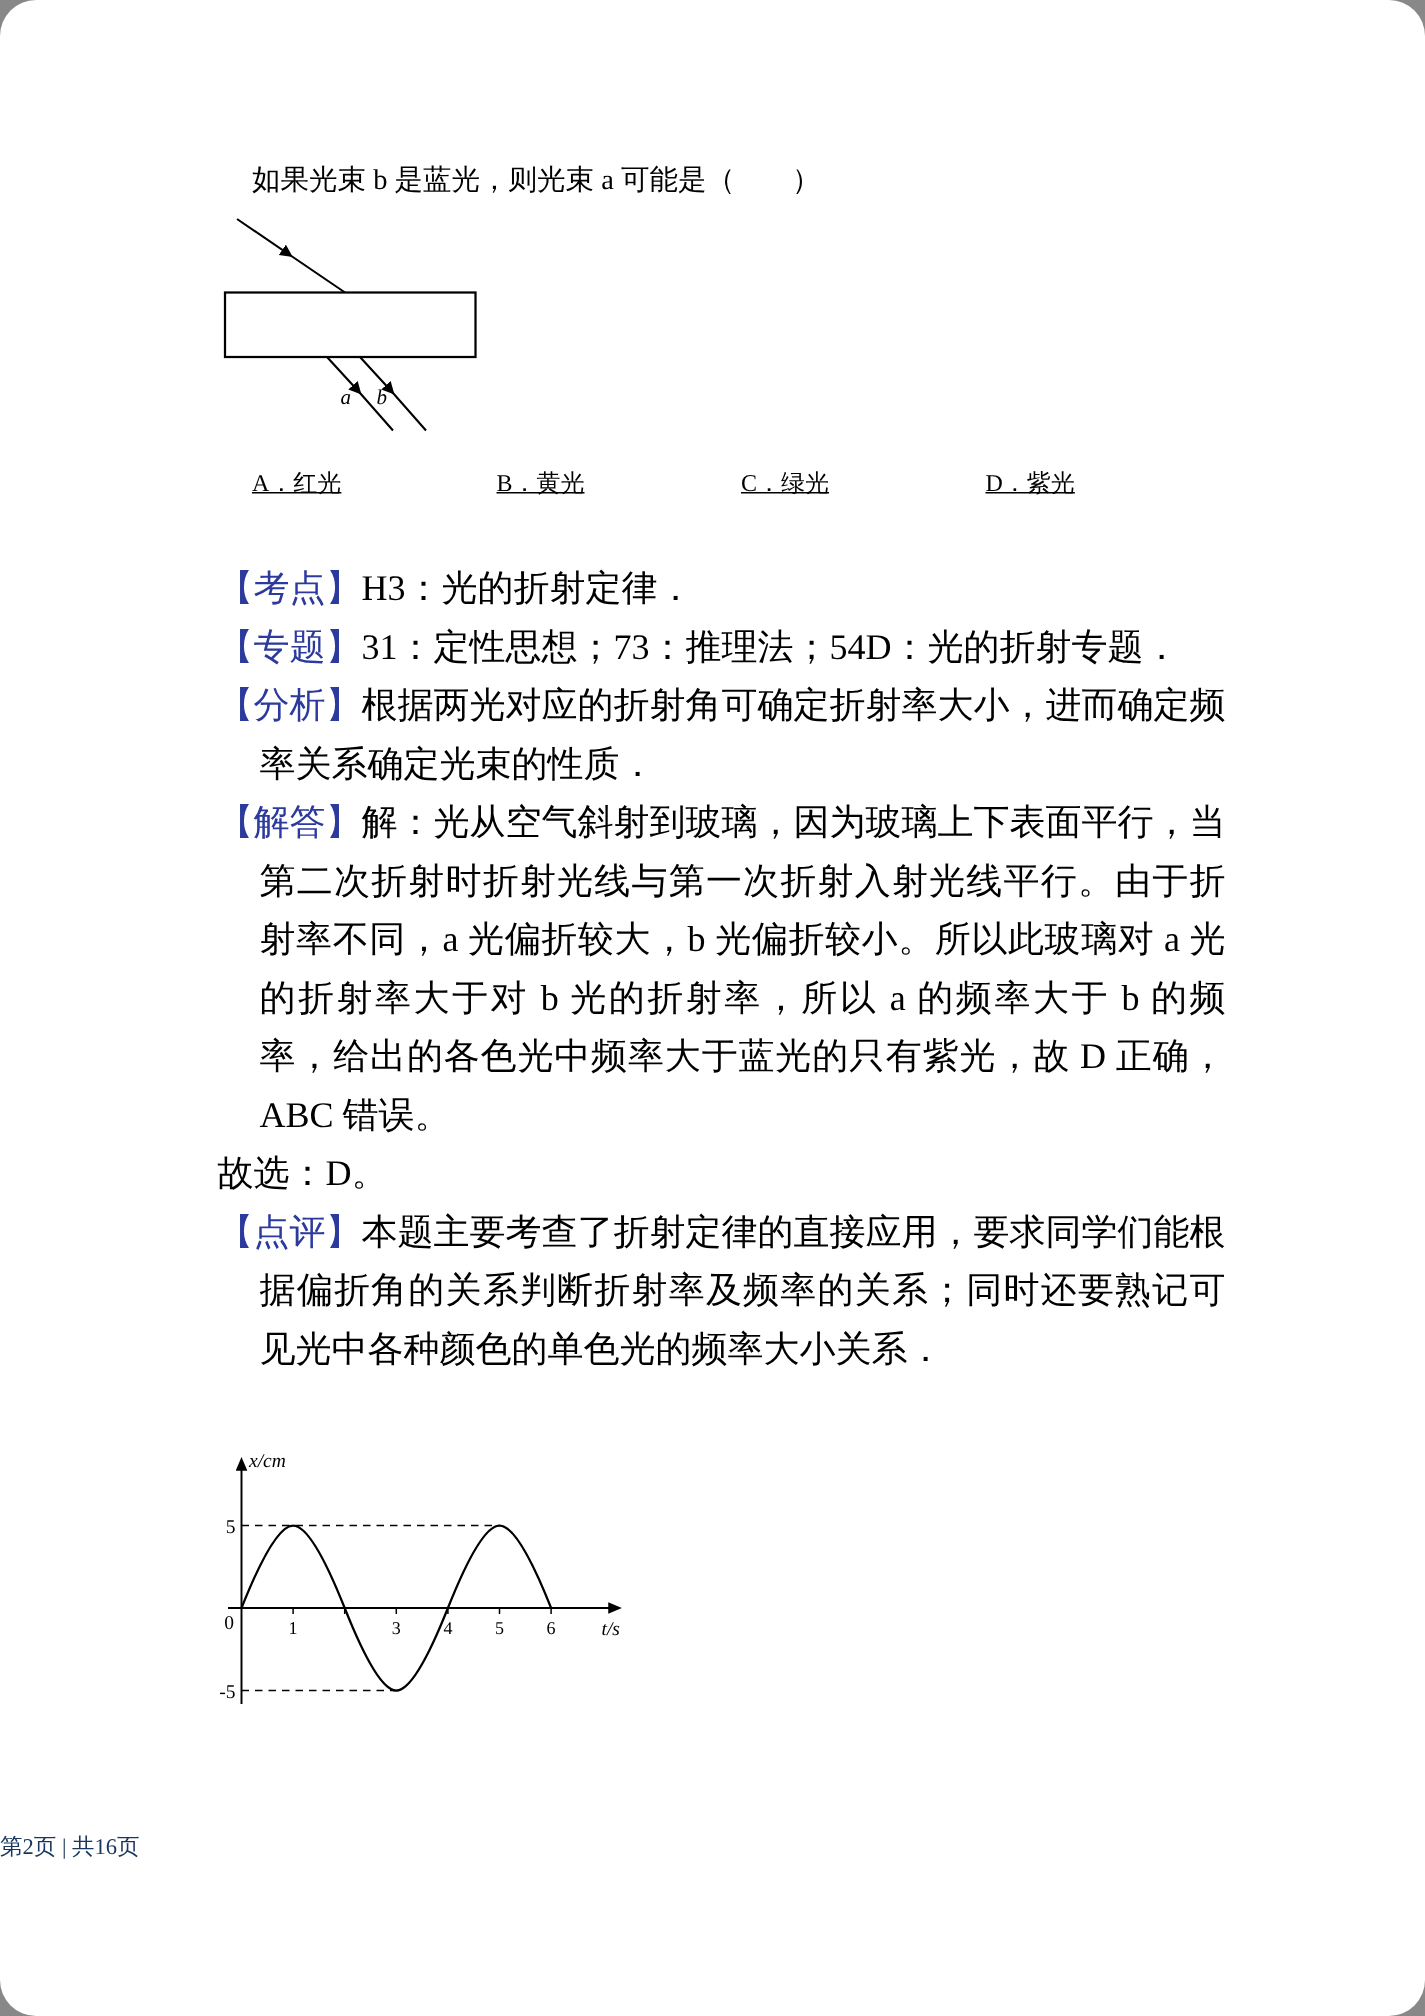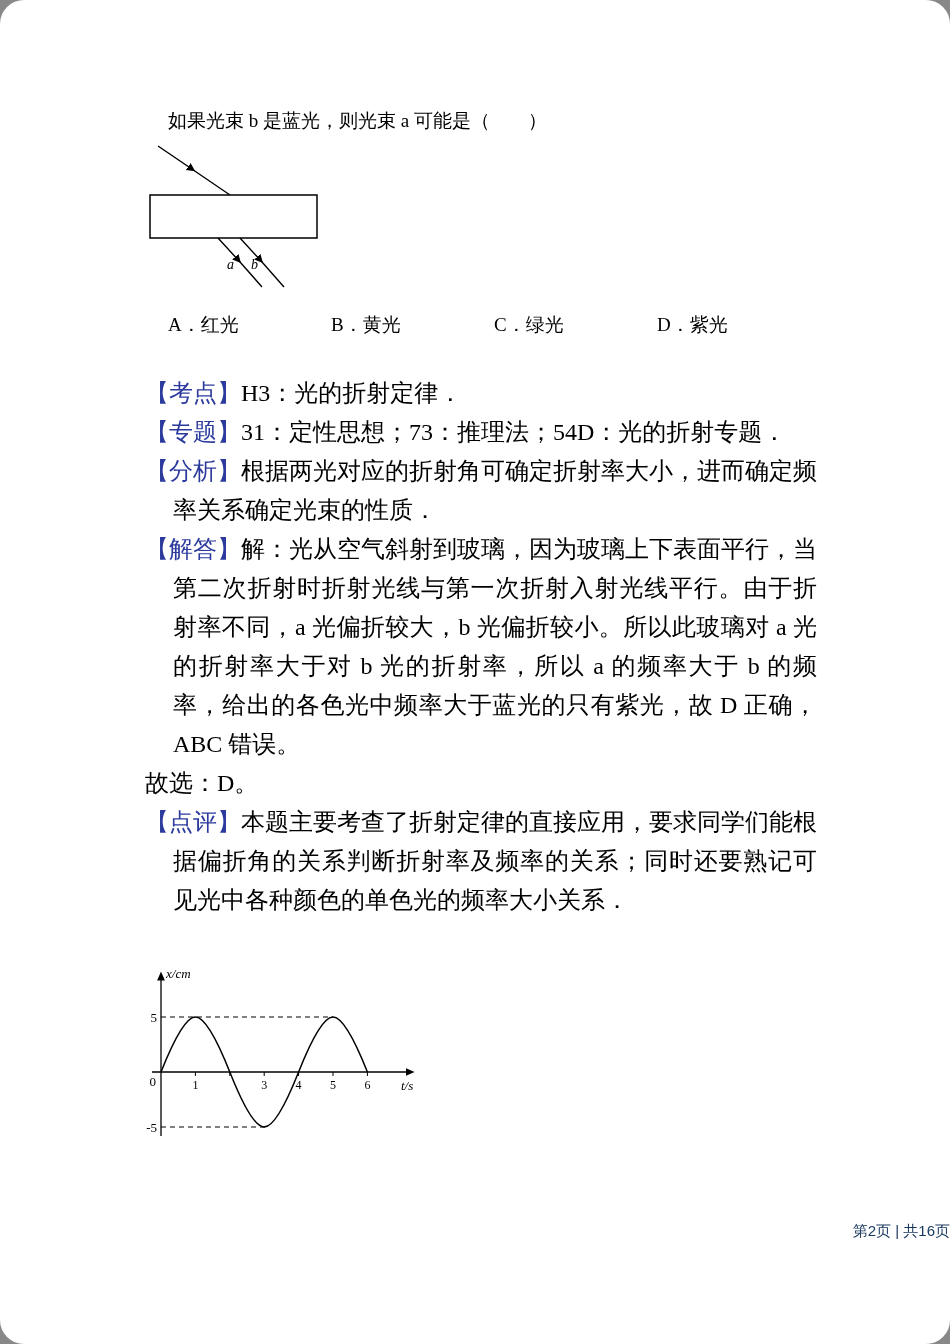--- a/index.html
+++ b/index.html
@@ -13,40 +13,40 @@
     overflow:hidden;
     border-radius:24px;
   }
   .prompt{
     position:absolute;left:168px;top:106px;width:660px;
     font-size:19px;line-height:30px;
   }
   .fig1{position:absolute;left:148px;top:142px;}
   .options{
     position:absolute;left:168px;top:312px;width:700px;
-    display:flex;font-size:19px;
+    display:flex;font-size:16px;text-decoration:underline;
   }
   .options .opt{width:163px;}
   .body-text{
     position:absolute;left:145px;top:374px;width:672px;
     font-size:24px;line-height:39px;text-align:justify;
   }
   .section{margin:0;padding-left:28px;text-indent:-28px;}
   .plain-line{margin:0;padding:0;text-indent:0;}
   .tag{color:var(--tag-blue,#2b3a9c);}
   .q3-block{
     position:absolute;left:145px;top:888px;width:676px;
     font-size:19px;line-height:39px;text-align:justify;
   }
   .fig2{position:absolute;left:146px;top:964px;text-align:center;}
   .footer{
     position:absolute;left:0;top:1222px;width:950px;
-    text-align:right;font-size:15px;
+    text-align:left;font-size:15px;
     color:var(--footer-color,#17365d);
-    font-family:Liberation Sans, sans-serif;
+    font-family:Liberation Serif, serif;
   }
   svg{display:block;}
   .svg-label{font-family:"Liberation Serif","DejaVu Serif",serif;}
 </style>
 </head>
 <body>
 
 <div class="page">
 
   <div class="prompt">如果光束 b 是蓝光，则光束 a 可能是（　　）</div>

